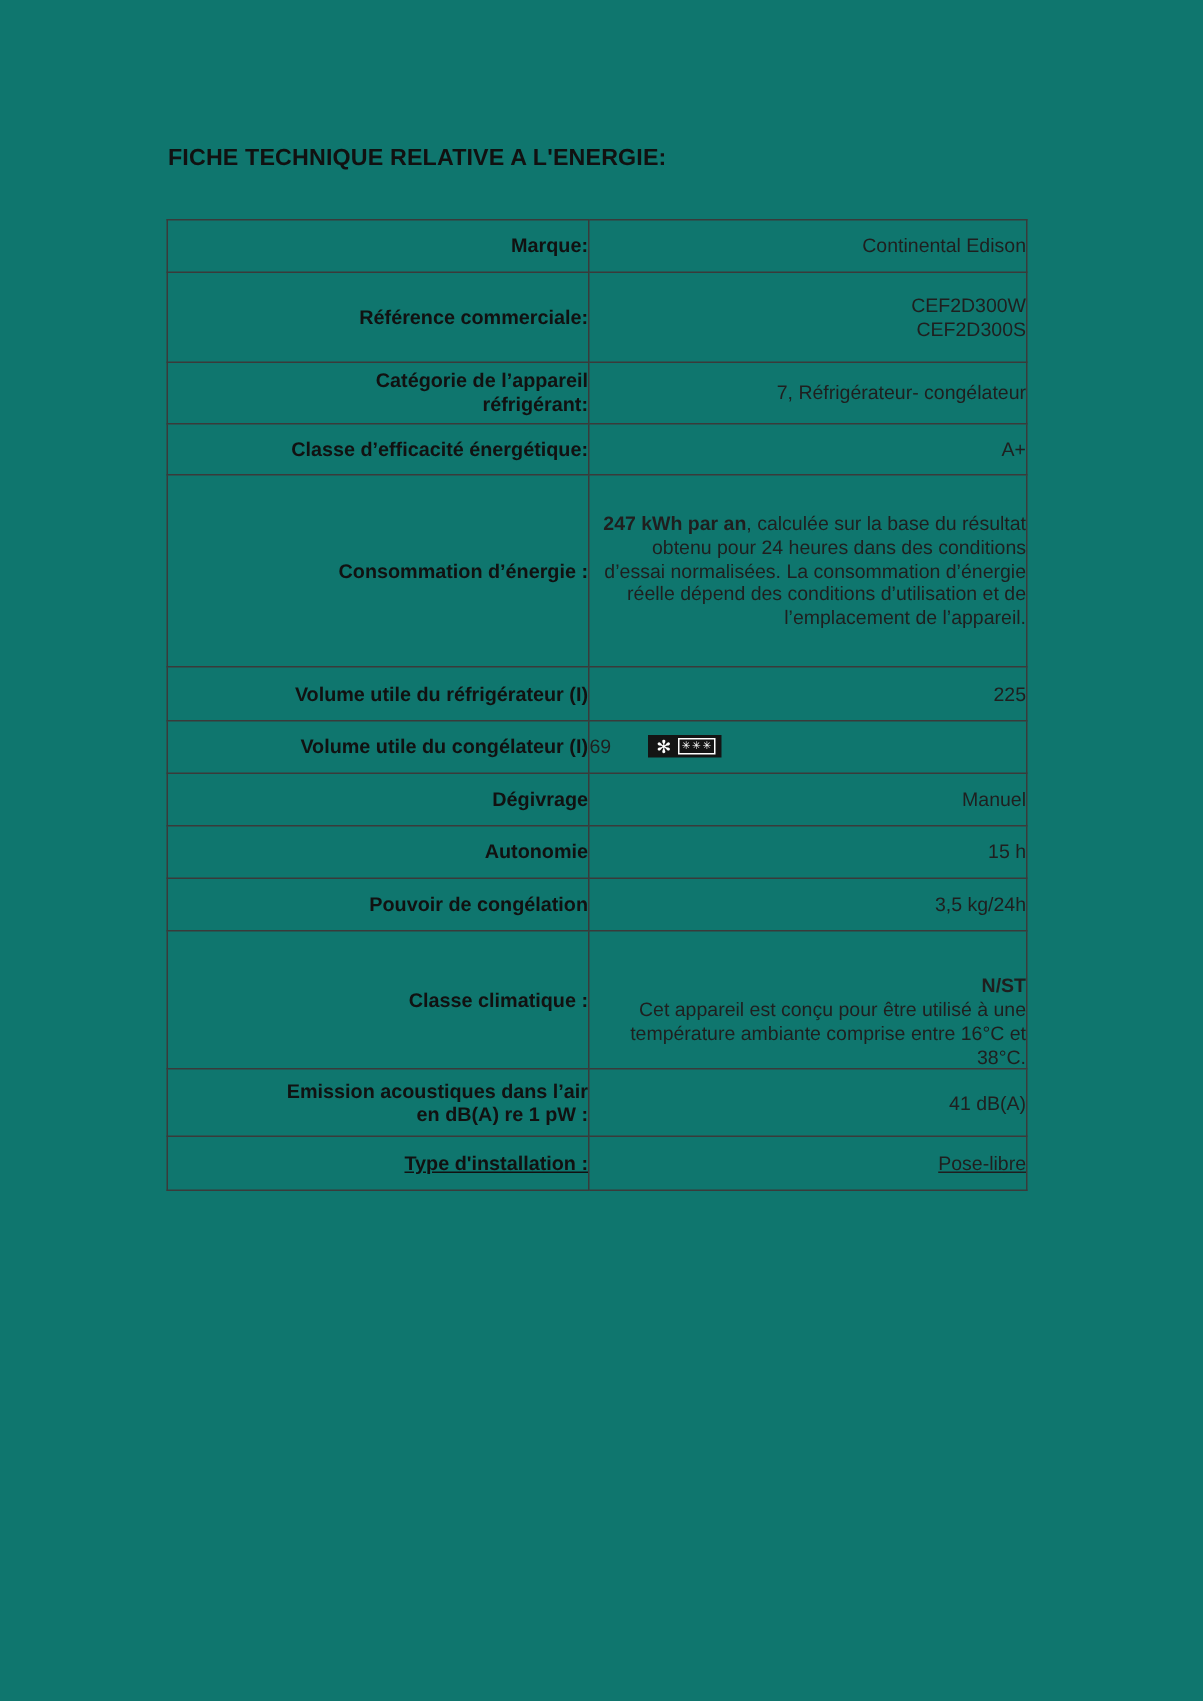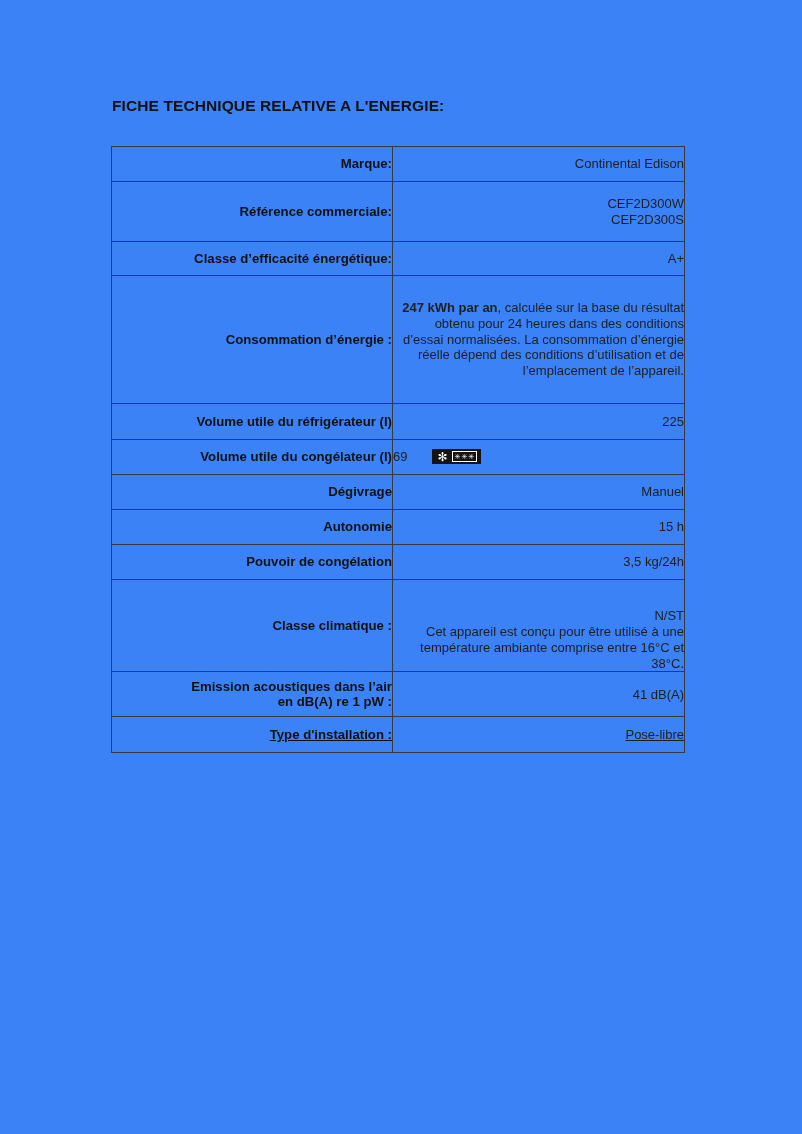--- a/index.html
+++ b/index.html
@@ -16,21 +16,21 @@
     color: #1a1a1a;
     overflow: hidden;
   }
 
   .page {
     position: absolute;
     left: 0;
     top: 0;
     width: 802px;
     height: 1134px;
-    background: #3b82f6;
+    background: #0f766e;
   }
 
   .doc-title {
     position: absolute;
     left: 112px;
     top: 97px;
     font-size: 15.5px;
     font-weight: bold;
     letter-spacing: 0.1px;
     color: #111111;
@@ -74,21 +74,21 @@
     color: #1f1f1f;
     padding: 7px 0 7px 9px;
     line-height: 1.22;
   }
 
   .value-cell .lead {
     font-weight: bold;
   }
 
   .value-cell .block-title {
-    font-weight: normal;
+    font-weight: bold;
     display: block;
     margin-top: 28px;
   }
 
   .paragraph {
     display: block;
   }
 
   
   .r-marque td        { height: 34px; }
@@ -180,20 +180,27 @@
 
       <tr class="r-reference">
         <td class="label-cell">Référence commerciale:</td>
         <td class="value-cell">
           <span class="paragraph">CEF2D300W</span>
           <span class="paragraph">CEF2D300S</span>
         </td>
       </tr>
 
 
+      <tr class="r-categorie">
+        <td class="label-cell">
+          <span class="paragraph">Catégorie de l’appareil</span>
+          <span class="paragraph">réfrigérant:</span>
+        </td>
+        <td class="value-cell">7, Réfrigérateur- congélateur</td>
+      </tr>
 
       <tr class="r-classe-eff">
         <td class="label-cell">Classe d’efficacité énergétique:</td>
         <td class="value-cell">A+</td>
       </tr>
 
       <tr class="r-conso">
         <td class="label-cell">Consommation d’énergie :</td>
         <td class="value-cell"><span class="lead">247 kWh par an</span><span>, calculée sur la base du résultat obtenu pour 24 heures dans des conditions d’essai normalisées. La consommation d’énergie réelle dépend des conditions d’utilisation et de l’emplacement de l’appareil.</span></td>
       </tr>

